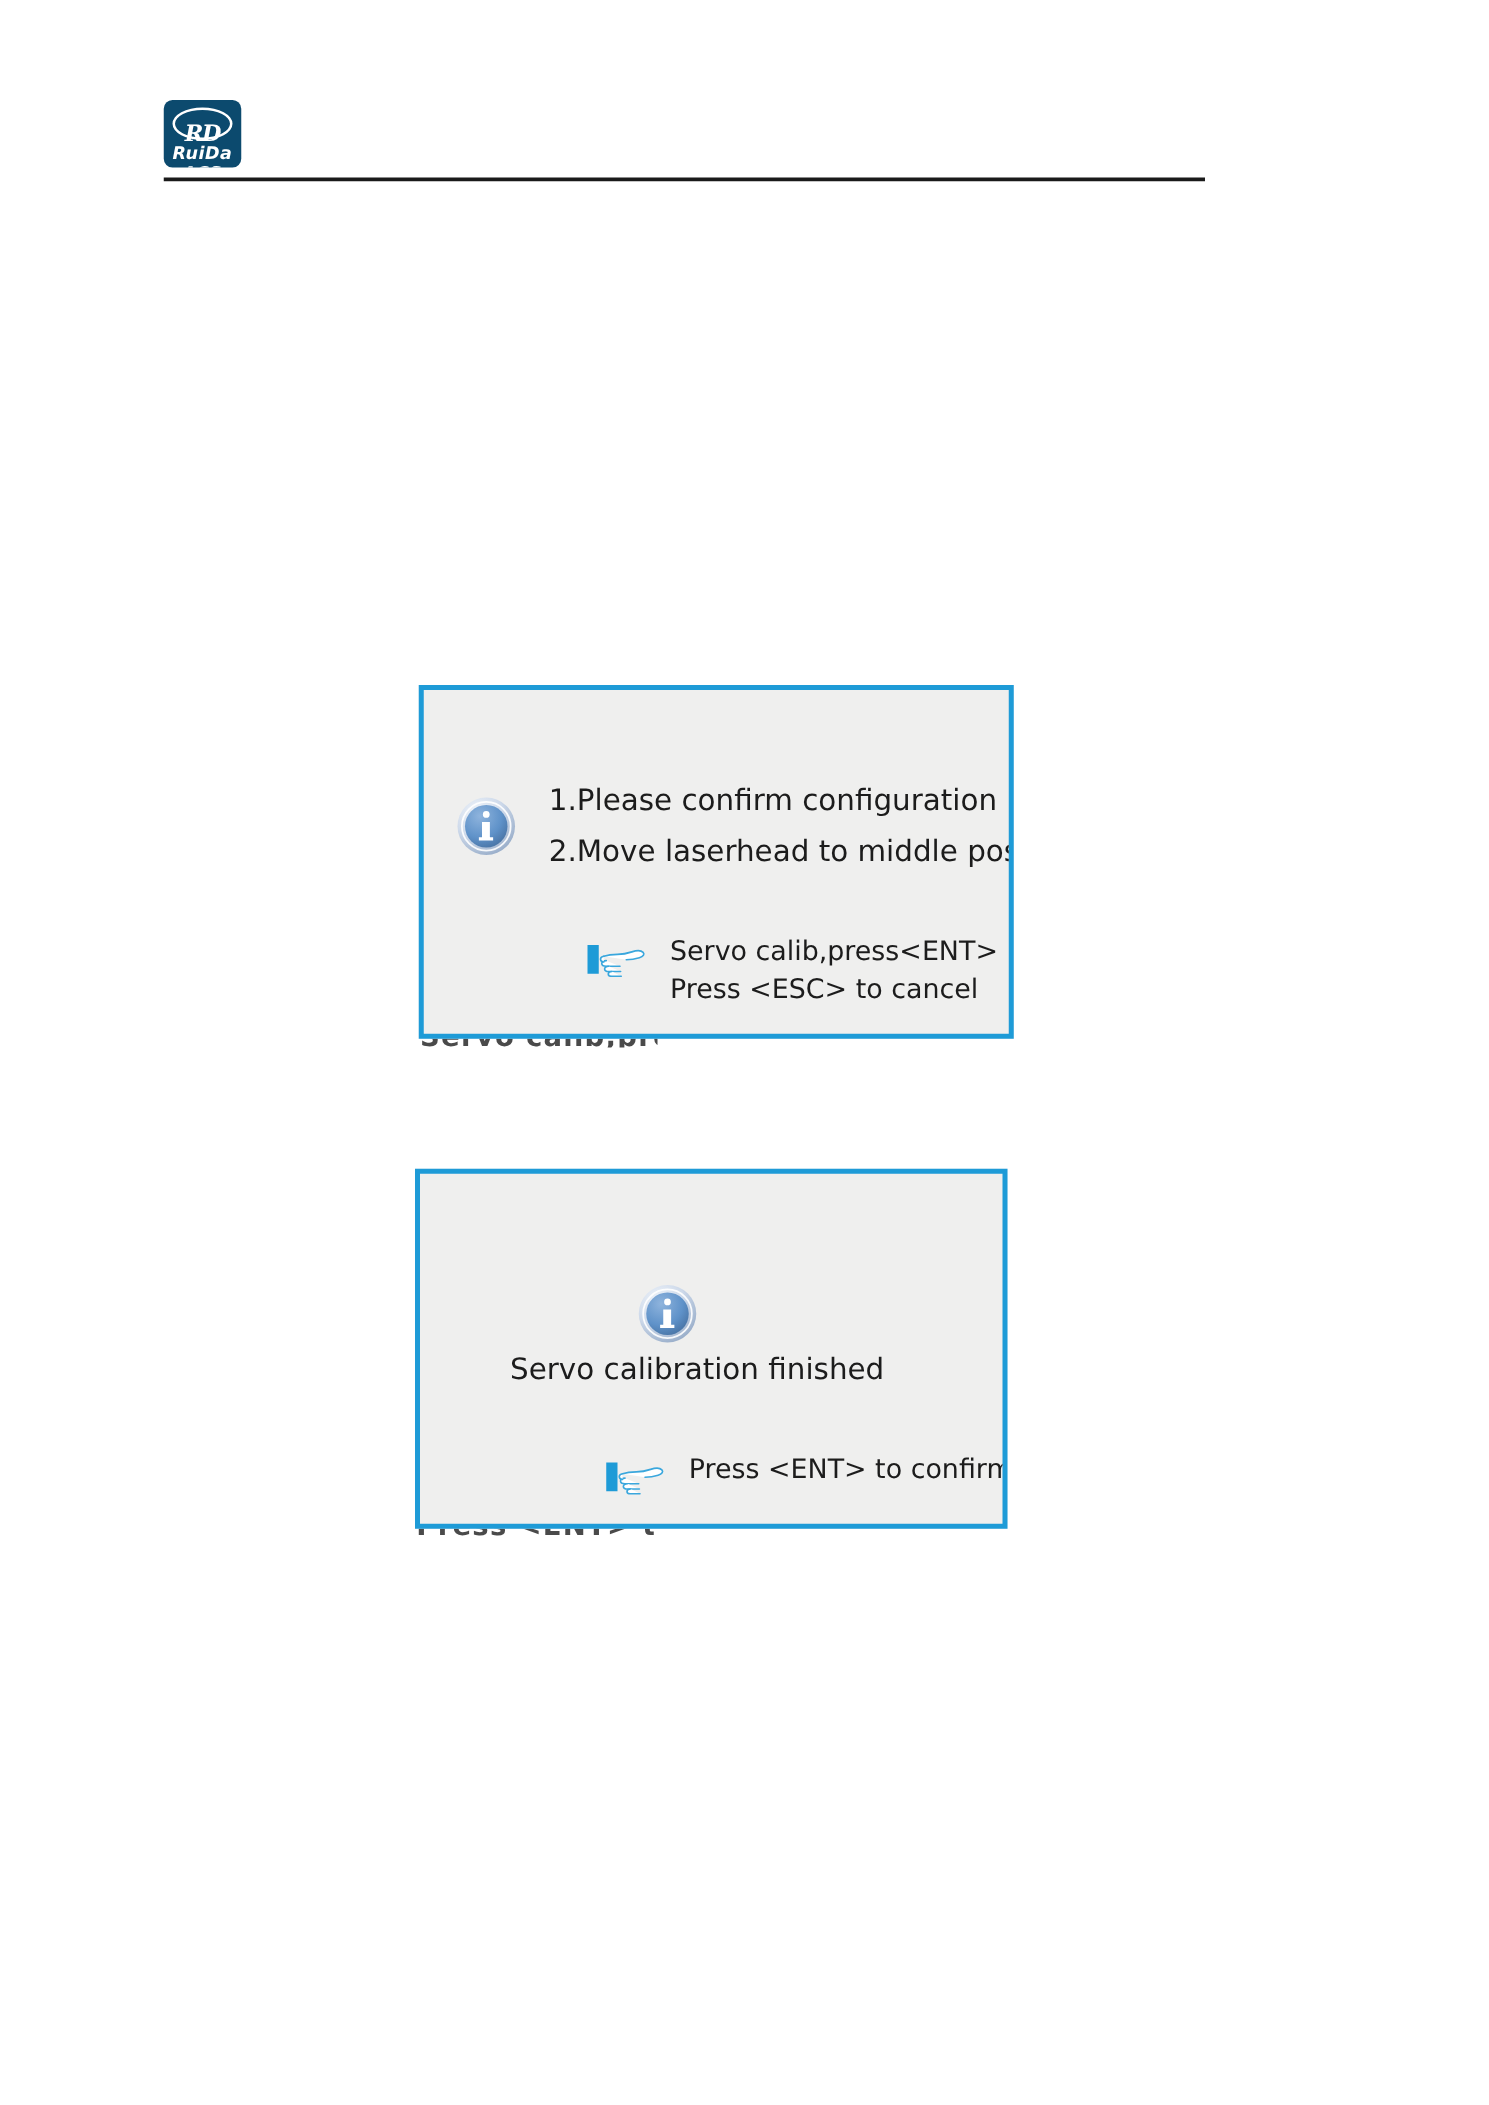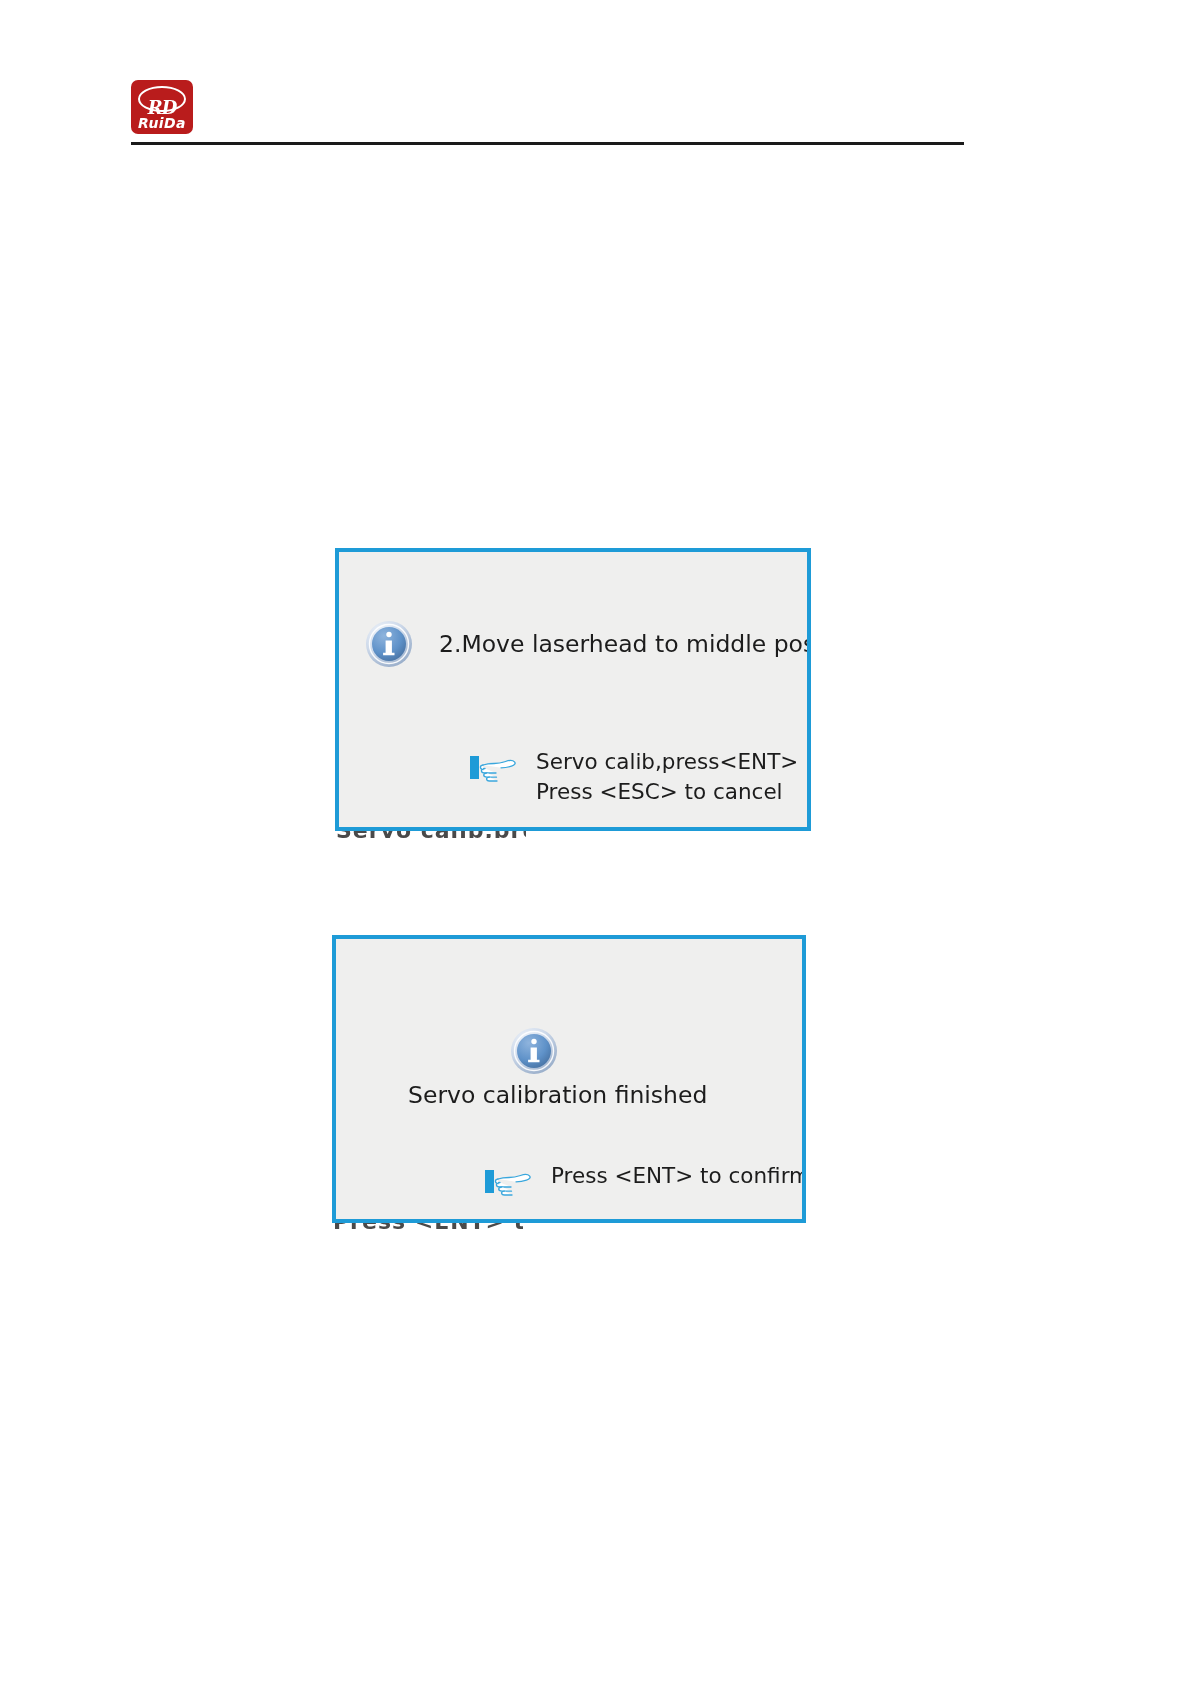--- a/index.html
+++ b/index.html
@@ -22,21 +22,21 @@
     top: 80px;
     width: 833px;
     height: 70px;
   }
   .logo {
     position: absolute;
     left: 0;
     top: 0;
     width: 62px;
     height: 54px;
-    background: #b91c1c;
+    background: #0c4a6e;
     border-radius: 7px;
     overflow: hidden;
   }
   .logo-oval {
     position: absolute;
     left: 7px;
     top: 6px;
     width: 48px;
     height: 26px;
     border: 2.5px solid #ffffff;
@@ -204,20 +204,21 @@
           </radialGradient>
         </defs>
         <circle cx="24" cy="24" r="23" fill="url(#ringGrad1)"></circle>
         <circle cx="24" cy="24" r="19.5" fill="none" stroke="#ffffff" stroke-width="1.4" opacity="0.9"></circle>
         <circle cx="24" cy="24" r="17" fill="url(#coreGrad1)"></circle>
         <circle cx="24" cy="14.5" r="2.7" fill="#ffffff"></circle>
         <path d="M20.6 20.5 h6.3 v12.2 h2.6 v2.6 h-11.4 v-2.6 h2.5 z" fill="#ffffff"></path>
       </svg>
     </span>
     <span class="msg-lines">
+      <span class="line">1.Please confirm configuration</span>
       <span class="line">2.Move laserhead to middle pos</span>
     </span>
   </div>
 
   <div class="hint-block" id="confirm-hint">
     <span class="hand-icon">
       <svg viewBox="0 0 50 34" xmlns="http://www.w3.org/2000/svg">
         <rect x="1" y="5" width="9" height="23" fill="#1e9bd7"></rect>
         <g fill="#ffffff" stroke="#3aa7dd" stroke-width="1.3" stroke-linejoin="round" stroke-linecap="round">
           <path d="M14 14 c3-1 7-1.5 11-1.5 c4.5 0 8-0.8 11.5-2 c4-1.4 7.5-1.2 9 0.4 c1.4 1.5 0.2 3.3-3 4.3 c-3.5 1.1-7.5 1.6-10.5 1.6"></path>

